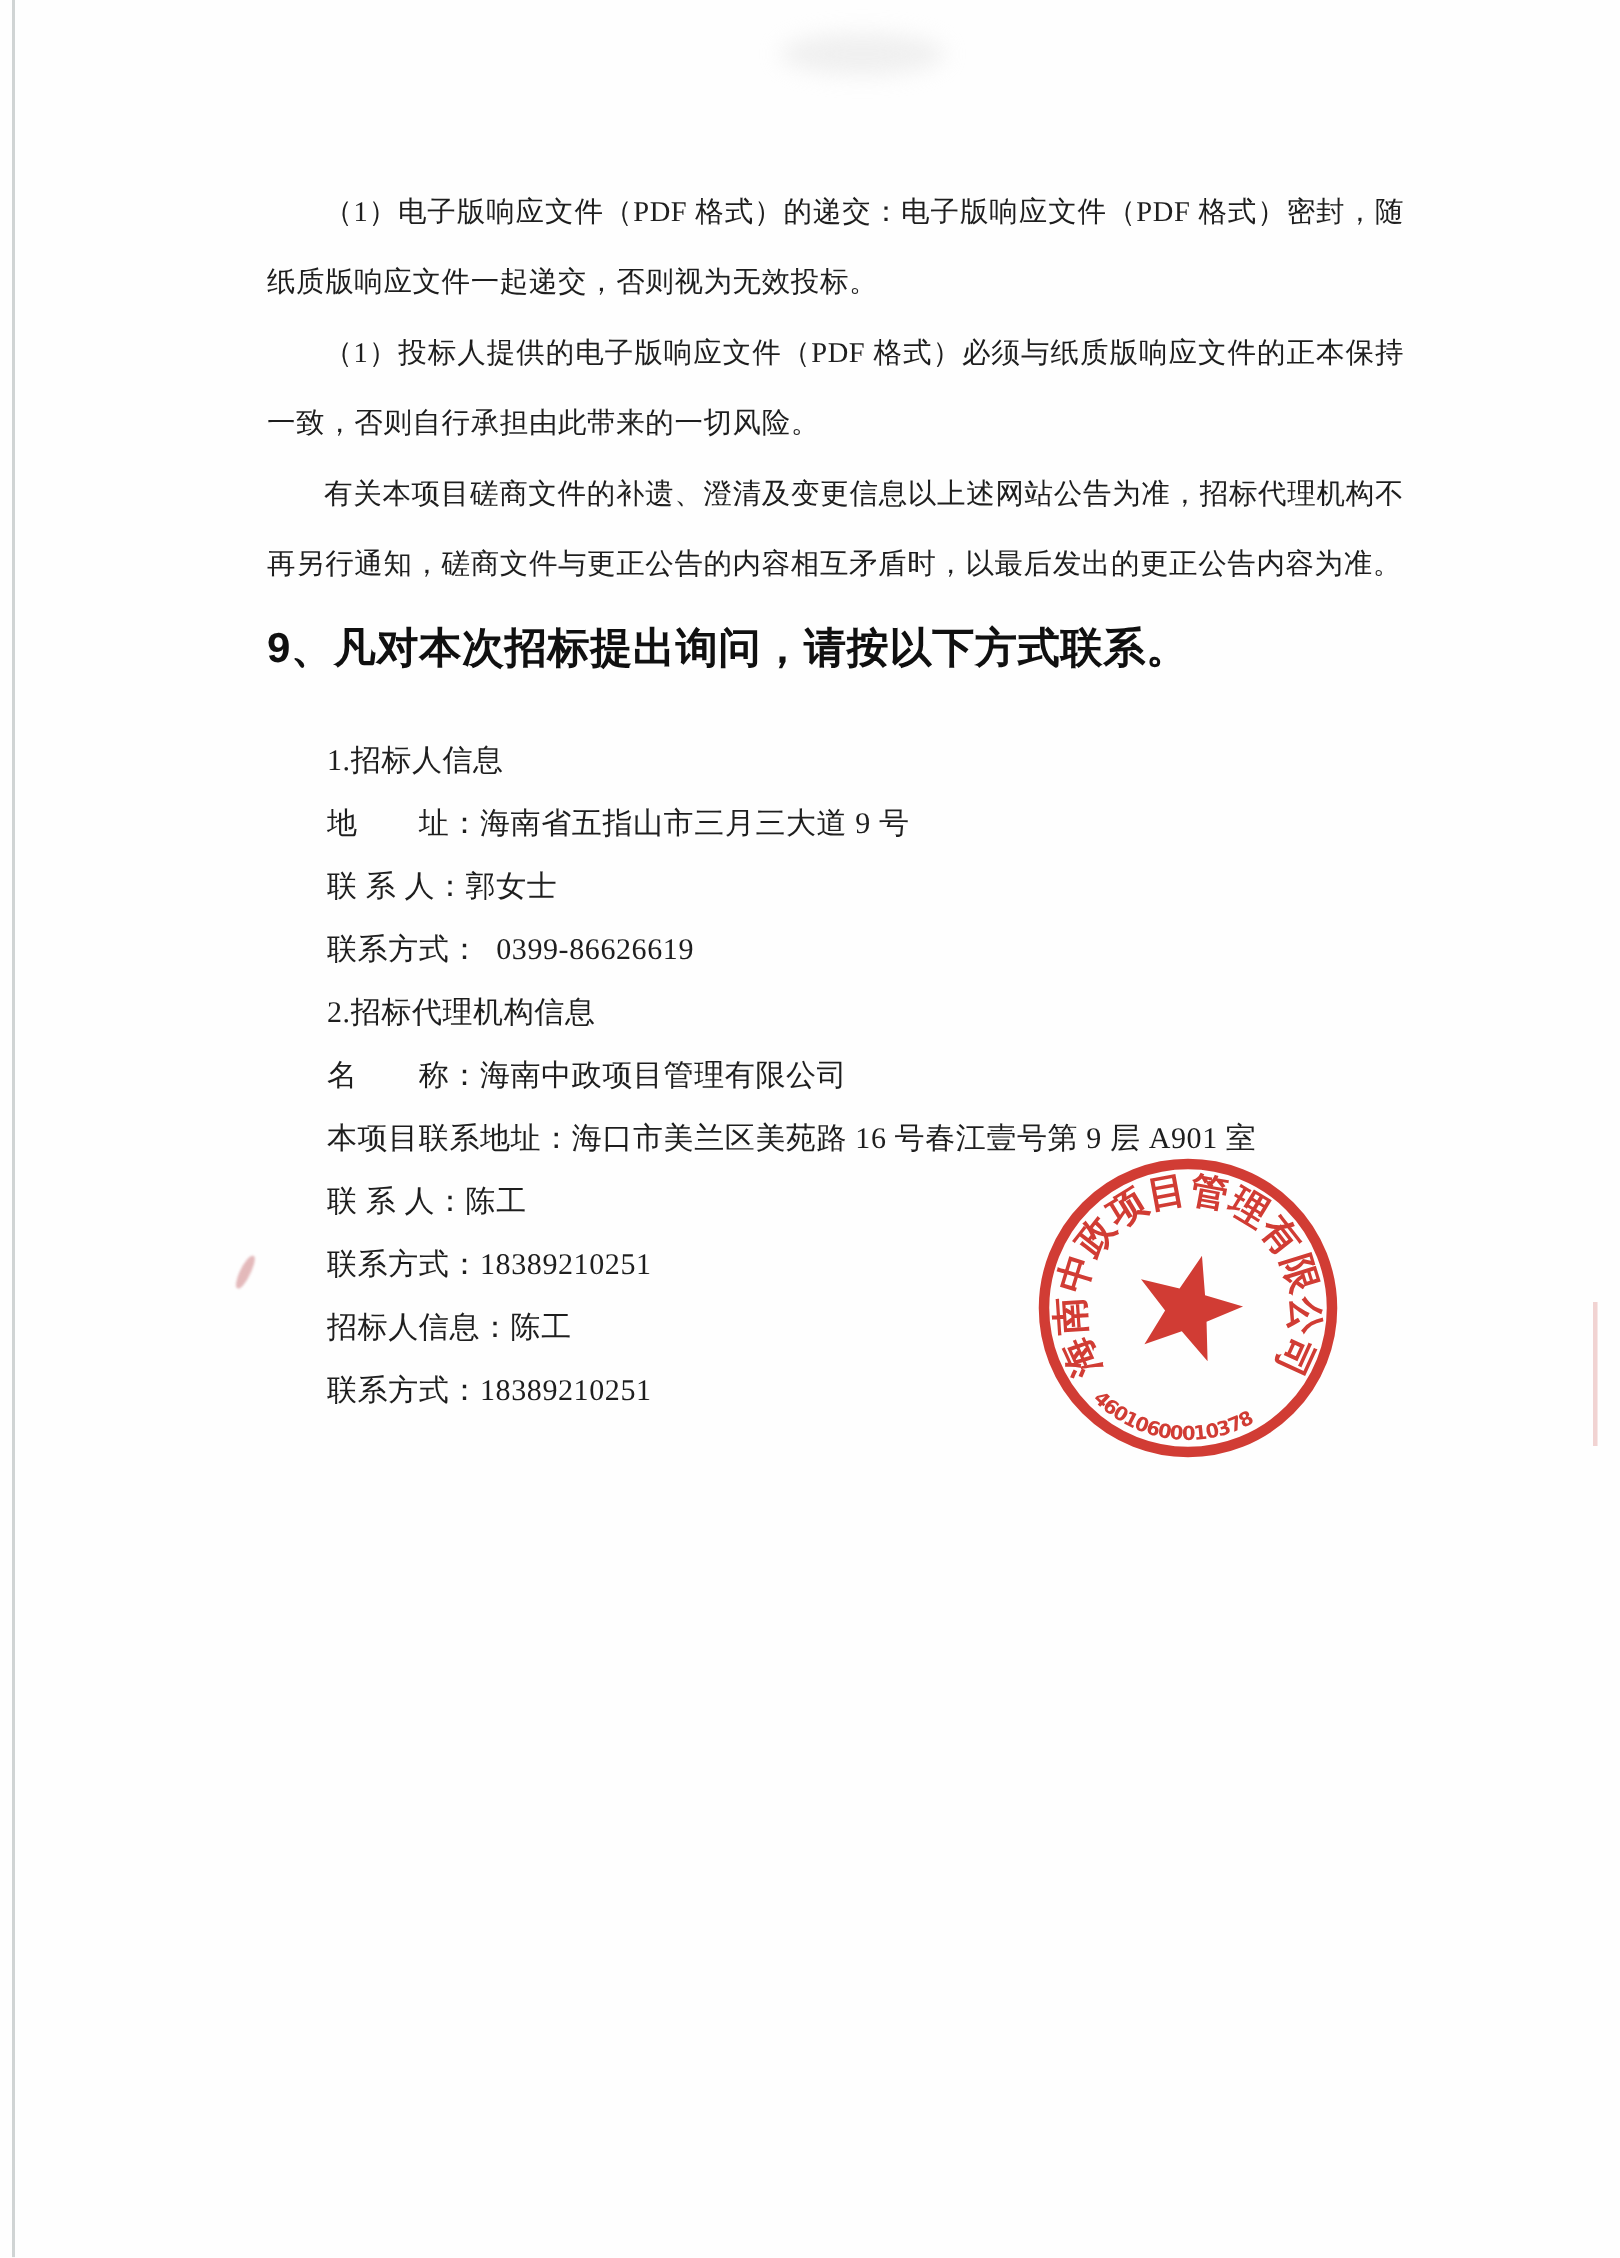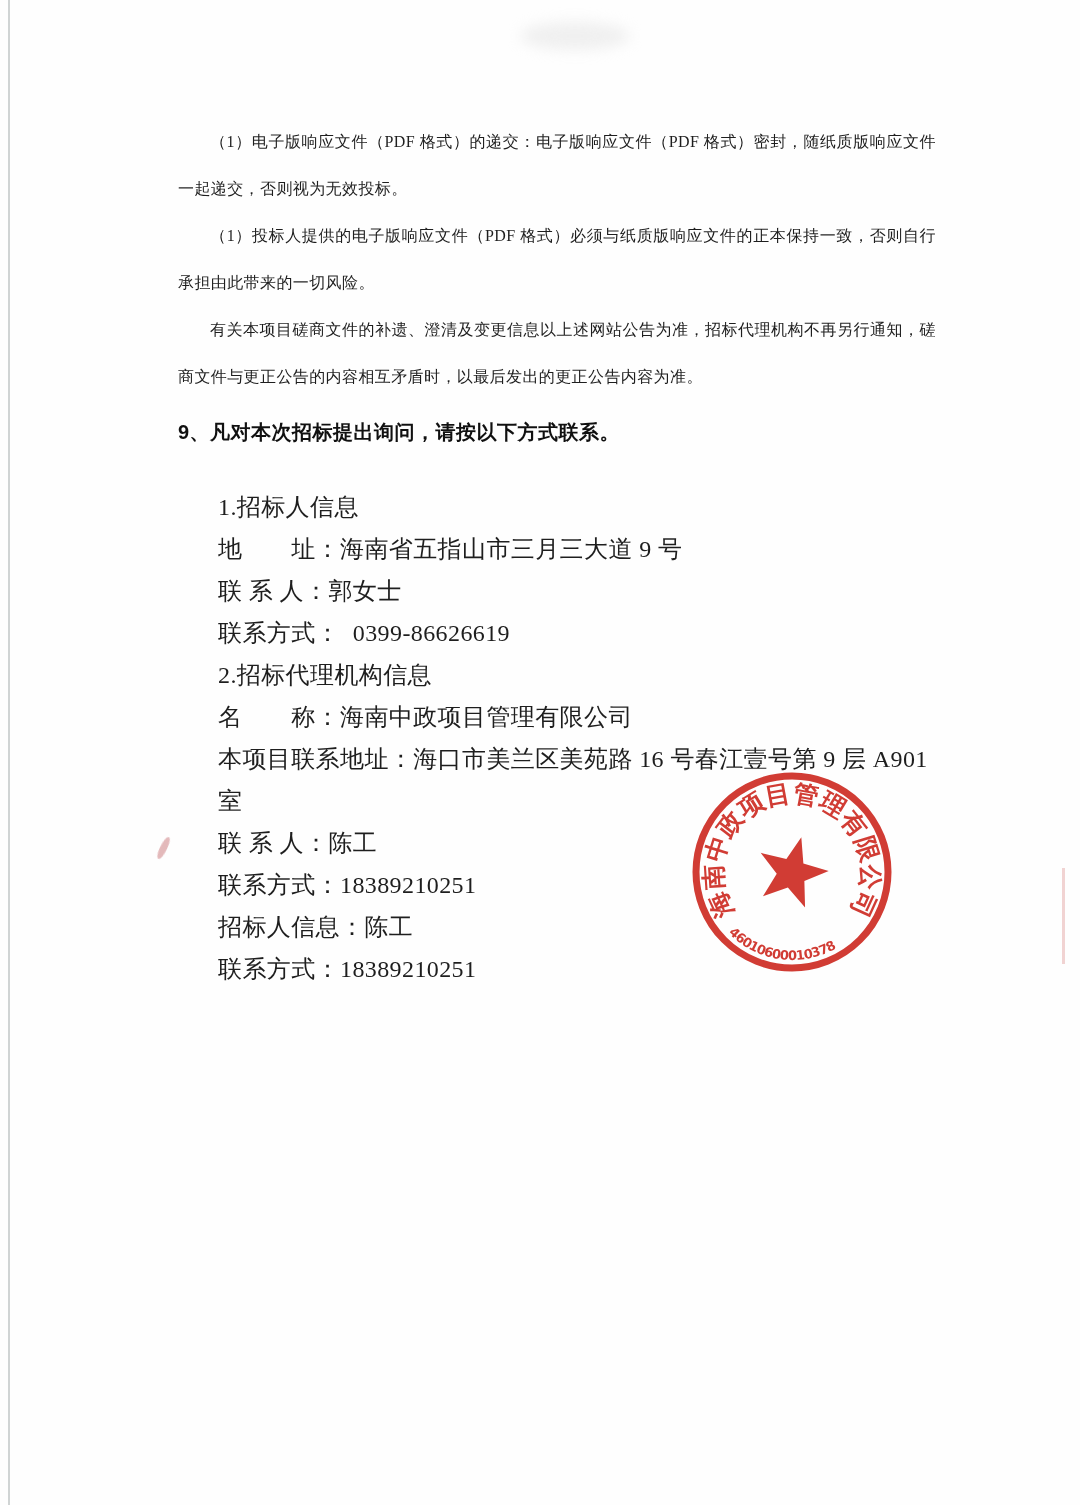--- a/index.html
+++ b/index.html
@@ -10,29 +10,29 @@
     font-family:"Liberation Serif","DejaVu Serif",serif;
     color:#1e1e1e;
   }
   .scan-line { position:absolute; left:8px; top:0; width:2px; height:100%; background:#c8cccc; opacity:.85; }
   .smudge-top { position:absolute; left:520px; top:22px; width:110px; height:28px; background:#e4e4e4; border-radius:50%; filter:blur(7px); opacity:.55; }
   .ink-mark { position:absolute; left:160px; top:836px; width:7px; height:24px; background:#c4666a; border-radius:60% 40% 55% 45%; transform:rotate(24deg); opacity:.45; filter:blur(.6px); }
   .pink-edge { position:absolute; left:1062px; top:868px; width:3px; height:96px; background:#e7b6b4; opacity:.6; }
 
   .content { position:absolute; left:178px; top:118px; width:758px; }
   .para {
-    font-size:16px; line-height:47px; letter-spacing:.4px;
+    font-size:19px; line-height:47px; letter-spacing:.4px;
     text-align:justify; text-justify:inter-ideograph; text-indent:2em;
   }
   .heading {
     margin-top:12px; font-family:"Liberation Sans","DejaVu Sans",sans-serif;
-    font-weight:bold; font-size:20px; line-height:40px; color:#101010; letter-spacing:.5px;
+    font-weight:bold; font-size:28px; line-height:40px; color:#101010; letter-spacing:.5px;
   }
   .contacts { margin-top:34px; padding-left:40px; }
-  .contact-line { font-size:24px; line-height:42px; letter-spacing:.4px; white-space:pre-wrap; }
+  .contact-line { font-size:20px; line-height:42px; letter-spacing:.4px; white-space:pre-wrap; }
 
   .seal {
     position:absolute; left:682px; top:762px; width:220px; height:220px;
     mix-blend-mode:multiply; opacity:.92;
   }
   .seal svg { width:100%; height:100%; }
   .sc { font-size:25px; font-weight:600; font-family:"Liberation Serif","DejaVu Serif",serif; text-anchor:middle; }
   .cc { font-size:13px; font-weight:700; font-family:"DejaVu Sans","Liberation Sans",sans-serif; text-anchor:middle; }
 </style>
 </head>

